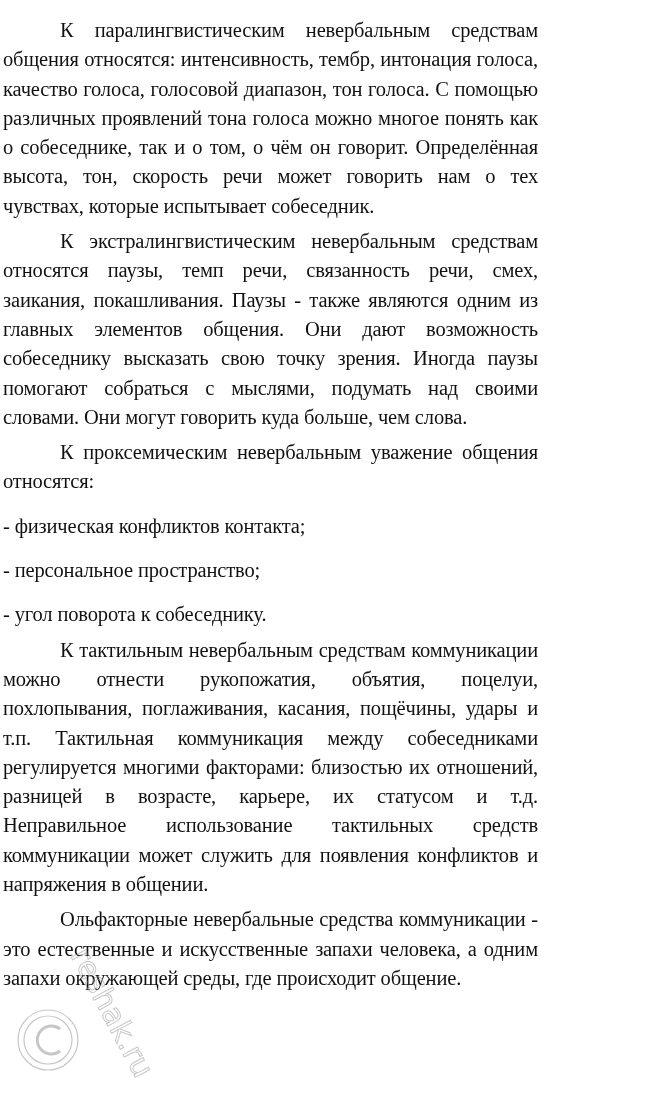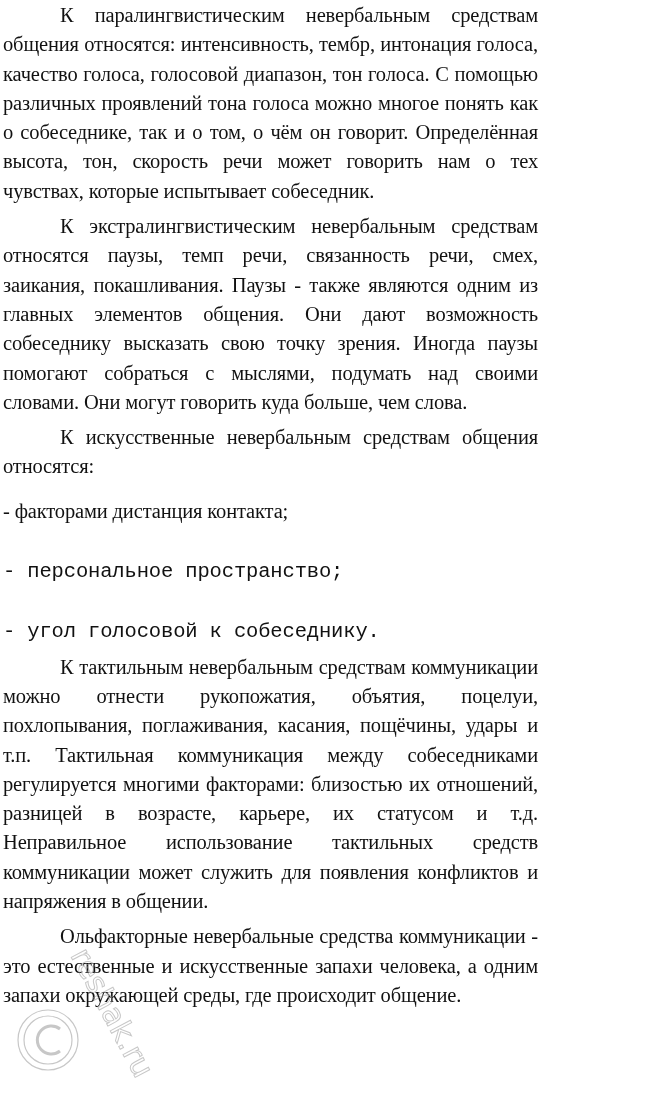--- a/index.html
+++ b/index.html
@@ -11,21 +11,21 @@
       width: 657px;
       height: 1094px;
       overflow: hidden;
       position: relative;
       font-family: "Liberation Serif", "DejaVu Serif", serif;
       color: #111111;
     }
     .page {
       position: absolute;
       left: 0;
-      top: 1px;
+      top: 16px;
       width: 556px;
       padding: 0 18px 0 3px;
       box-sizing: border-box;
     }
     .para {
       margin: 0;
       font-size: 20.5px;
       line-height: 29.3px;
       text-align: justify;
       text-indent: 57px;
@@ -34,42 +34,42 @@
     .para.p1 { margin-top: 0px; }
     .para.gap { margin-top: 6px; }
     .list-item {
       margin: 0;
       font-size: 20.5px;
       line-height: 29.3px;
       text-indent: 0;
       letter-spacing: -0.15px;
     }
     .list-item.first { margin-top: 15px; }
-    .list-item.next { margin-top: 31px; font-family: Liberation Mono, monospace; }
+    .list-item.next { margin-top: 15px; }
     .watermark {
       position: absolute;
       left: 10px;
       top: 935px;
       width: 150px;
       height: 150px;
       pointer-events: none;
       opacity: 0.55;
     }
   </style>
 </head>
 <body>
 
 <div class="page">
   <p class="para p1">К паралингвистическим невербальным средствам общения относятся: интенсивность, тембр, интонация голоса, качество голоса, голосовой диапазон, тон голоса. С помощью различных проявлений тона голоса можно многое понять как о собеседнике, так и о том, о чём он говорит. Определённая высота, тон, скорость речи может говорить нам о тех чувствах, которые испытывает собеседник.</p>
   <p class="para gap">К экстралингвистическим невербальным средствам относятся паузы, темп речи, связанность речи, смех, заикания, покашливания. Паузы - также являются одним из главных элементов общения. Они дают возможность собеседнику высказать свою точку зрения. Иногда паузы помогают собраться с мыслями, подумать над своими словами. Они могут говорить куда больше, чем слова.</p>
-  <p class="para gap">К искусственные невербальным средствам общения относятся:</p>
+  <p class="para gap">К проксемическим невербальным уважение общения относятся:</p>
 
-  <p class="list-item first">- факторами дистанция контакта;</p>
+  <p class="list-item first">- физическая конфликтов контакта;</p>
   <p class="list-item next">- персональное пространство;</p>
-  <p class="list-item next">- угол голосовой к собеседнику.</p>
+  <p class="list-item next">- угол поворота к собеседнику.</p>
 
   <p class="para gap">К тактильным невербальным средствам коммуникации можно отнести рукопожатия, объятия, поцелуи, похлопывания, поглаживания, касания, пощёчины, удары и т.п. Тактильная коммуникация между собеседниками регулируется многими факторами: близостью их отношений, разницей в возрасте, карьере, их статусом и т.д. Неправильное использование тактильных средств коммуникации может служить для появления конфликтов и напряжения в общении.</p>
   <p class="para gap">Ольфакторные невербальные средства коммуникации - это естественные и искусственные запахи человека, а одним запахи окружающей среды, где происходит общение.</p>
 </div>
 
 <div class="watermark">
   <svg width="150" height="150" viewBox="0 0 150 150">
     <g fill="none" stroke="#9a9a9a" stroke-width="1.2">
       <circle cx="38" cy="105" r="30"></circle>
       <circle cx="38" cy="105" r="24"></circle>

